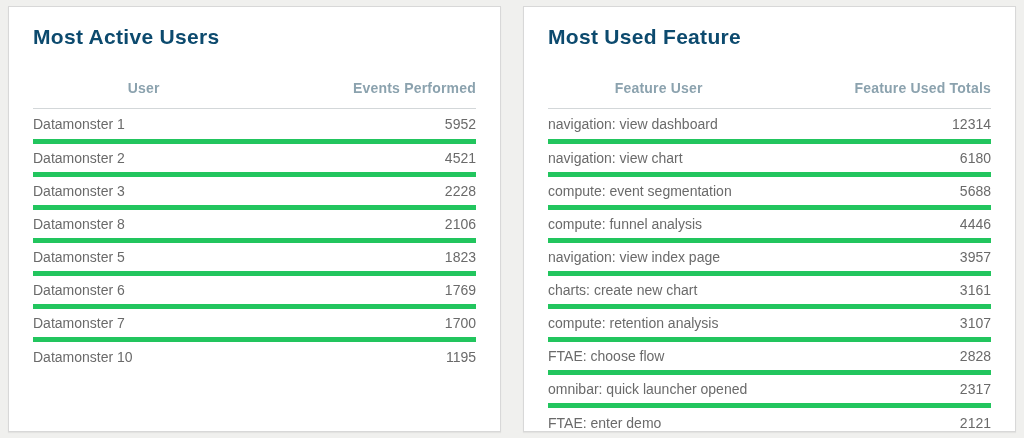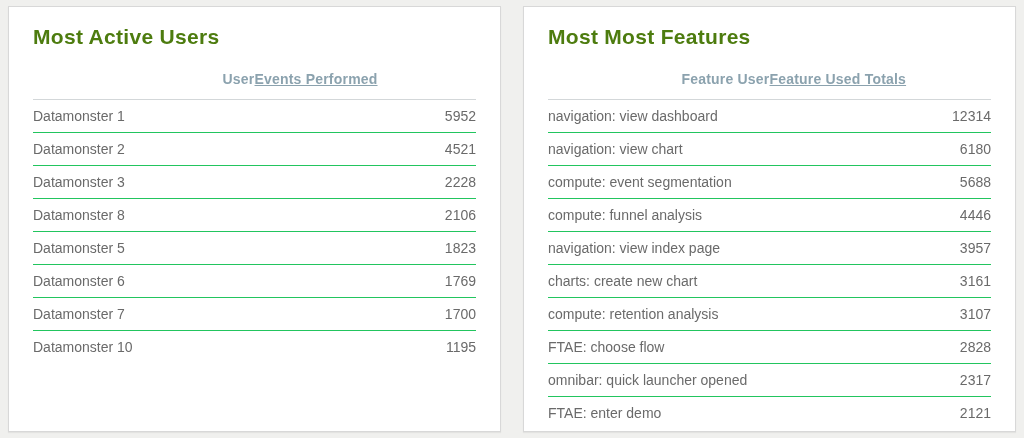--- a/index.html
+++ b/index.html
@@ -18,47 +18,47 @@
     height: 100%;
   }
   .card {
     flex: 1;
     background: #ffffff;
     border: 1px solid #d8d8d8;
     box-shadow: 0 1px 1px rgba(0,0,0,0.05);
     padding: 18px 24px 14px 24px;
   }
   .card-title {
-    margin: 0 0 16px 0;
+    margin: 0 0 25px 0;
     font-size: 21px;
     font-weight: bold;
     letter-spacing: 0.3px;
-    color: #4d7c0f;
+    color: #0c4a6e;
   }
   table.data-table {
     width: 100%;
     border-collapse: collapse;
     table-layout: fixed;
   }
   th {
     font-size: 14px;
     font-weight: bold;
     letter-spacing: 0.2px;
     color: #8ba2ae;
     padding: 6px 0 12px 0;
     border-bottom: 1px solid #d3d7d9;
   }
-  th.col-left { text-align: right; }
-  th.col-right { text-align: left; text-decoration: underline; }
+  th.col-left { text-align: center; }
+  th.col-right { text-align: right; }
   td {
     font-size: 14px;
     color: #6a6a6a;
     height: 33px;
     padding: 0;
-    border-bottom: 1px solid #22c55e;
+    border-bottom: 5px solid #22c55e;
     white-space: nowrap;
     overflow: hidden;
   }
   tbody tr:last-child td { border-bottom: none; }
   td.row-label { text-align: left; }
   td.row-value { text-align: right; }
 </style>
 </head>
 <body>
 
@@ -104,21 +104,21 @@
           </tr>
           <tr>
             <td class="row-label">Datamonster 10</td>
             <td class="row-value">1195</td>
           </tr>
         </tbody>
     </table>
   </section>
 
   <section class="card">
-    <h2 class="card-title">Most Most Features</h2>
+    <h2 class="card-title">Most Used Feature</h2>
     <table class="data-table">
       <thead>
         <tr>
           <th class="col-left">Feature User</th>
           <th class="col-right">Feature Used Totals</th>
         </tr>
       </thead>
       <tbody>
           <tr>
             <td class="row-label">navigation: view dashboard</td>

